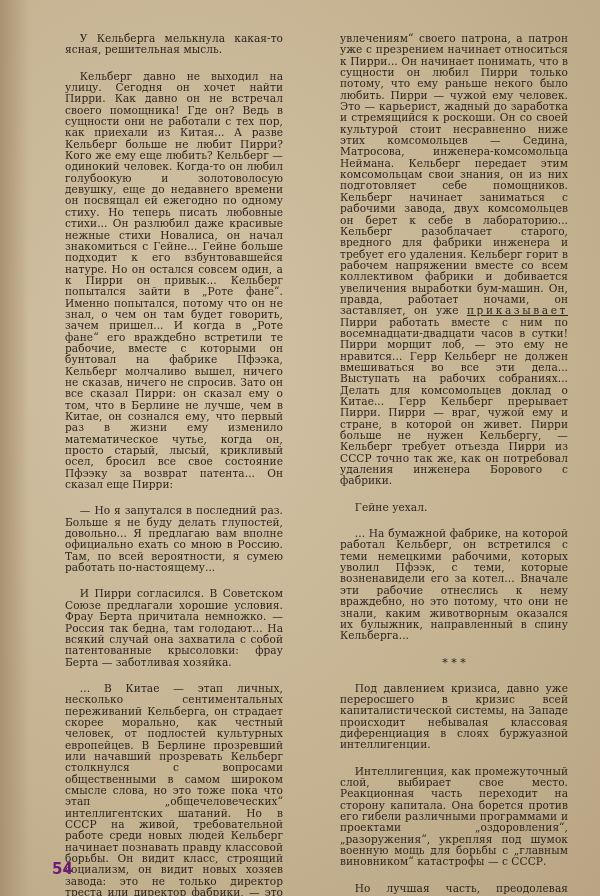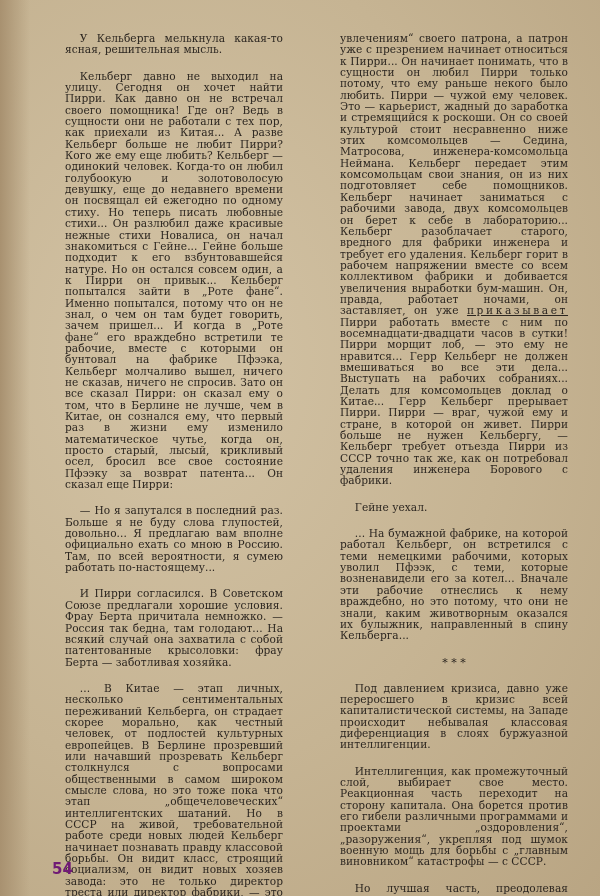--- a/index.html
+++ b/index.html
@@ -37,21 +37,21 @@
   }
 </style>
 </head>
 <body>
 
 <div class="page-edge"></div>
 
 <div class="col col-left">
   <p>У Кельберга мелькнула какая-то ясная, решительная мысль.</p>
   <p>Кельберг давно не выходил на улицу. Сегодня он хочет найти Пирри. Как давно он не встречал своего помощника! Где он? Ведь в сущности они не работали с тех пор, как приехали из Китая... А разве Кельберг больше не любит Пирри? Кого же ему еще любить? Кельберг — одинокий человек. Когда-то он любил голубоокую и золотоволосую девушку, еще до недавнего времени он посвящал ей ежегодно по одному стиху. Но теперь писать любовные стихи... Он разлюбил даже красивые нежные стихи Новалиса, он начал знакомиться с Гейне... Гейне больше подходит к его взбунтовавшейся натуре. Но он остался совсем один, а к Пирри он привык... Кельберг попытался зайти в „Роте фане“. Именно попытался, потому что он не знал, о чем он там будет говорить, зачем пришел... И когда в „Роте фане“ его враждебно встретили те рабочие, вместе с которыми он бунтовал на фабрике Пфээка, Кельберг молчаливо вышел, ничего не сказав, ничего не спросив. Зато он все сказал Пирри: он сказал ему о том, что в Берлине не лучше, чем в Китае, он сознался ему, что первый раз в жизни ему изменило математическое чутье, когда он, просто старый, лысый, крикливый осел, бросил все свое состояние Пфээку за возврат патента... Он сказал еще Пирри:</p>
-  <p>— Но я запутался в последний раз. Больше я не буду слова глупостей, довольно... Я предлагаю вам вполне официально ехать со мною в Россию. Там, по всей вероятности, я сумею работать по-настоящему...</p>
+  <p>— Но я запутался в последний раз. Больше я не буду делать глупостей, довольно... Я предлагаю вам вполне официально ехать со мною в Россию. Там, по всей вероятности, я сумею работать по-настоящему...</p>
   <p>И Пирри согласился. В Советском Союзе предлагали хорошие условия. Фрау Берта причитала немножко. — Россия так бедна, там голодают... На всякий случай она захватила с собой патентованные крысоловки: фрау Берта — заботливая хозяйка.</p>
   <p>... В Китае — этап личных, несколько сентиментальных переживаний Кельберга, он страдает скорее морально, как честный человек, от подлостей культурных европейцев. В Берлине прозревший или начавший прозревать Кельберг столкнулся с вопросами общественными в самом широком смысле слова, но это тоже пока что этап „общечеловеческих“ интеллигентских шатаний. Но в СССР на живой, требовательной работе среди новых людей Кельберг начинает познавать правду классовой борьбы. Он видит класс, строящий социализм, он видит новых хозяев завода: это не только директор треста или директор фабрики, — это и инженер, и рабочий, и старый мастер, и комсомольский ученик. Кельберг перестал запираться в лаборатории, Кельберг ходит по фабрике, знакомится с работой, с людьми, и Кельберг снова начинает петь в лаборатории и по вечерам играть на рояле... Кельберг попутно с рабочими заметками, ведет уже теперь специальные записки, в которых он факты из капиталистической жизни противопоставляет фактам из жизни в СССР. Кельберг связался с комсомольцами, помогает им в борьбе за повышение встречного: его захватывает энтузиазм молодых, энергичных комсомольцев. Ведь он такой молодежи у себя на родине даже не встречал. Пирри... Ах, что такое Пирри! Он с презрением относится к „новым</p>
 </div>
 
 <div class="col col-right">
   <p class="noindent"><span>увлечениям“ своего патрона, а патрон уже с презрением начинает относиться к Пирри... Он начинает понимать, что в сущности он любил Пирри только потому, что ему раньше некого было любить. Пирри — чужой ему человек. Это — карьерист, жадный до заработка и стремящийся к роскоши. Он со своей культурой стоит несравненно ниже этих комсомольцев — Седина, Матросова, инженера-комсомольца Неймана. Кельберг передает этим комсомольцам свои знания, он из них подготовляет себе помощников. Кельберг начинает заниматься с рабочими завода, двух комсомольцев он берет к себе в лабораторию... Кельберг разоблачает старого, вредного для фабрики инженера и требует его удаления. Кельберг горит в рабочем напряжении вместе со всем коллективом фабрики и добивается увеличения выработки бум-машин. Он, правда, работает ночами, он заставляет, он уже</span> <span class="spaced">приказывает</span> <span>Пирри работать вместе с ним по восемнадцати-двадцати часов в сутки! Пирри морщит лоб, — это ему не нравится... Герр Кельберг не должен вмешиваться во все эти дела... Выступать на рабочих собраниях... Делать для комсомольцев доклад о Китае... Герр Кельберг прерывает Пирри. Пирри — враг, чужой ему и стране, в которой он живет. Пирри больше не нужен Кельбергу, — Кельберг требует отъезда Пирри из СССР точно так же, как он потребовал удаления инженера Борового с фабрики.</span></p>
   <p>Гейне уехал.</p>
   <p>... На бумажной фабрике, на которой работал Кельберг, он встретился с теми немецкими рабочими, которых уволил Пфээк, с теми, которые возненавидели его за котел... Вначале эти рабочие отнеслись к нему враждебно, но это потому, что они не знали, каким животворным оказался их булыжник, направленный в спину Кельберга...</p>
   <div class="asterism">* * *</div>
   <p>Под давлением кризиса, давно уже переросшего в кризис всей капиталистической системы, на Западе происходит небывалая классовая диференциация в слоях буржуазной интеллигенции.</p>

